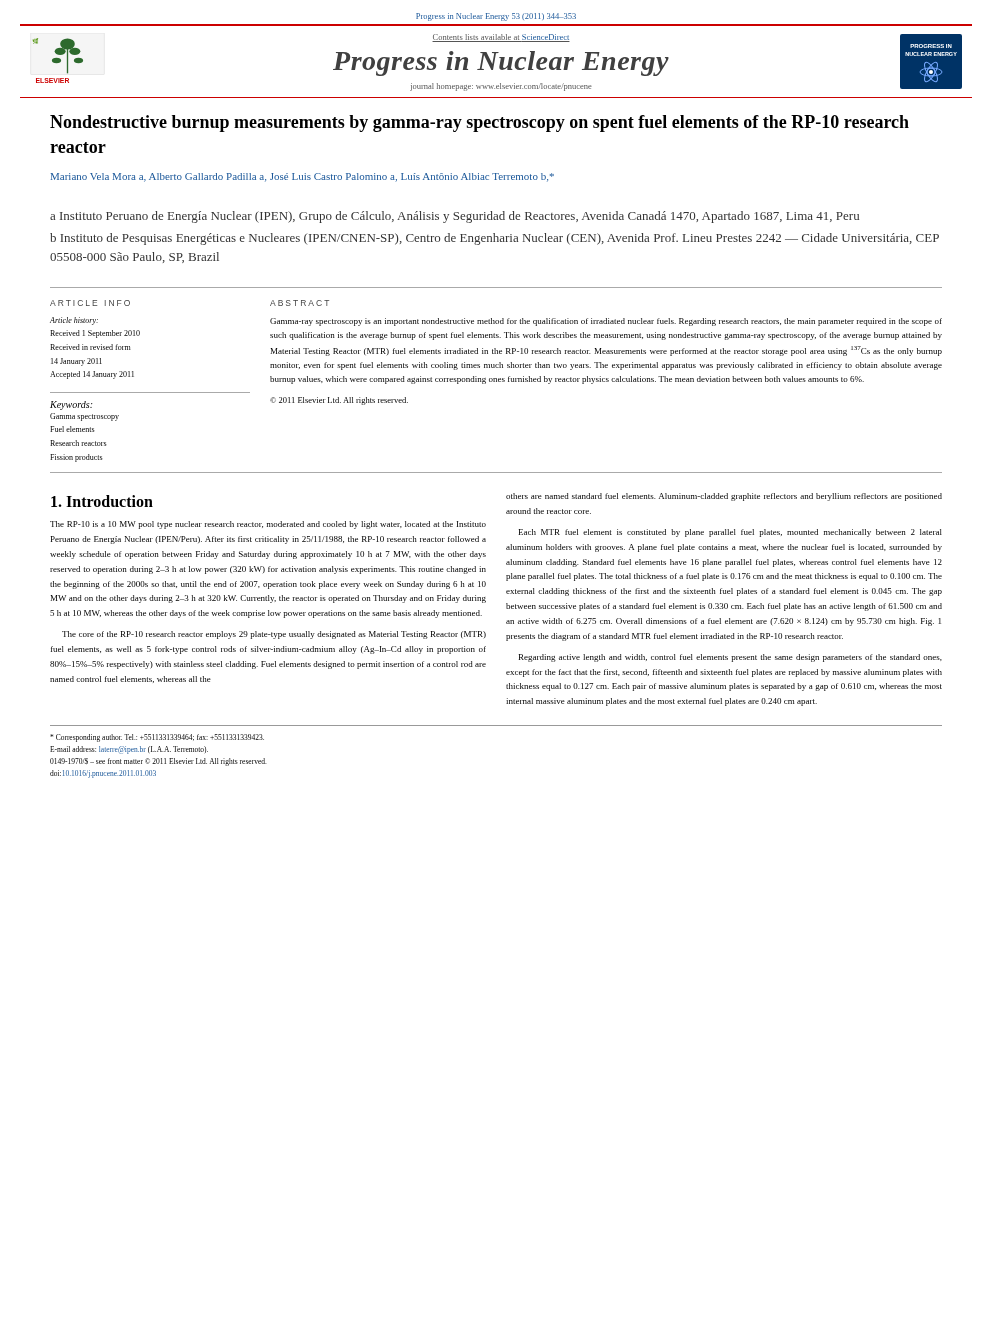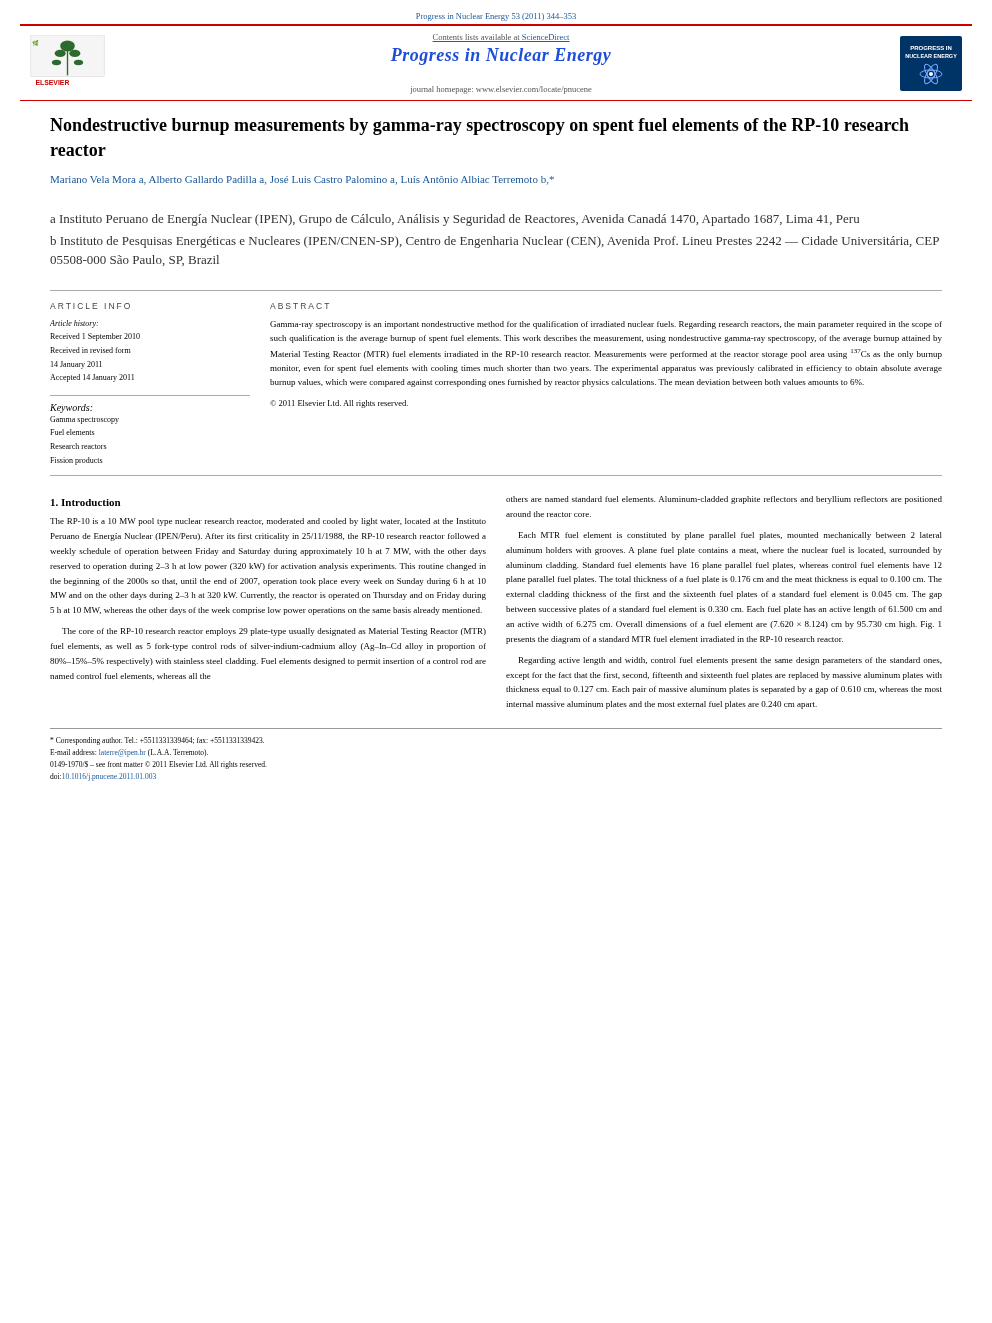--- a/index.html
+++ b/index.html
@@ -25,31 +25,31 @@
       width: 80px;
       flex-shrink: 0;
     }
 
     .journal-title-section {
       flex: 1;
       text-align: center;
     }
 
     .journal-title-main {
-      font-size: 18px;
+      font-size: 28px;
       font-style: italic;
-      color: #1d4ed8;
+      color: #404040;
       font-weight: bold;
       letter-spacing: 0.5px;
     }
 
     .journal-homepage {
       font-size: 8.5px;
       color: #555;
-      margin-top: 18px;
+      margin-top: 4px;
     }
 
     .journal-logo-right {
       width: 70px;
       flex-shrink: 0;
       display: flex;
       justify-content: flex-end;
     }
 
     .content-area {
@@ -142,21 +142,21 @@
       display: flex;
       gap: 20px;
       margin-top: 16px;
     }
 
     .left-col, .right-col {
       flex: 1;
     }
 
     .section-title {
-      font-size: 11px;
+      font-size: 16px;
       font-weight: bold;
       margin-bottom: 6px;
       margin-top: 4px;
     }
 
     .body-text {
       font-size: 9px;
       line-height: 1.65;
       text-align: justify;
     }

